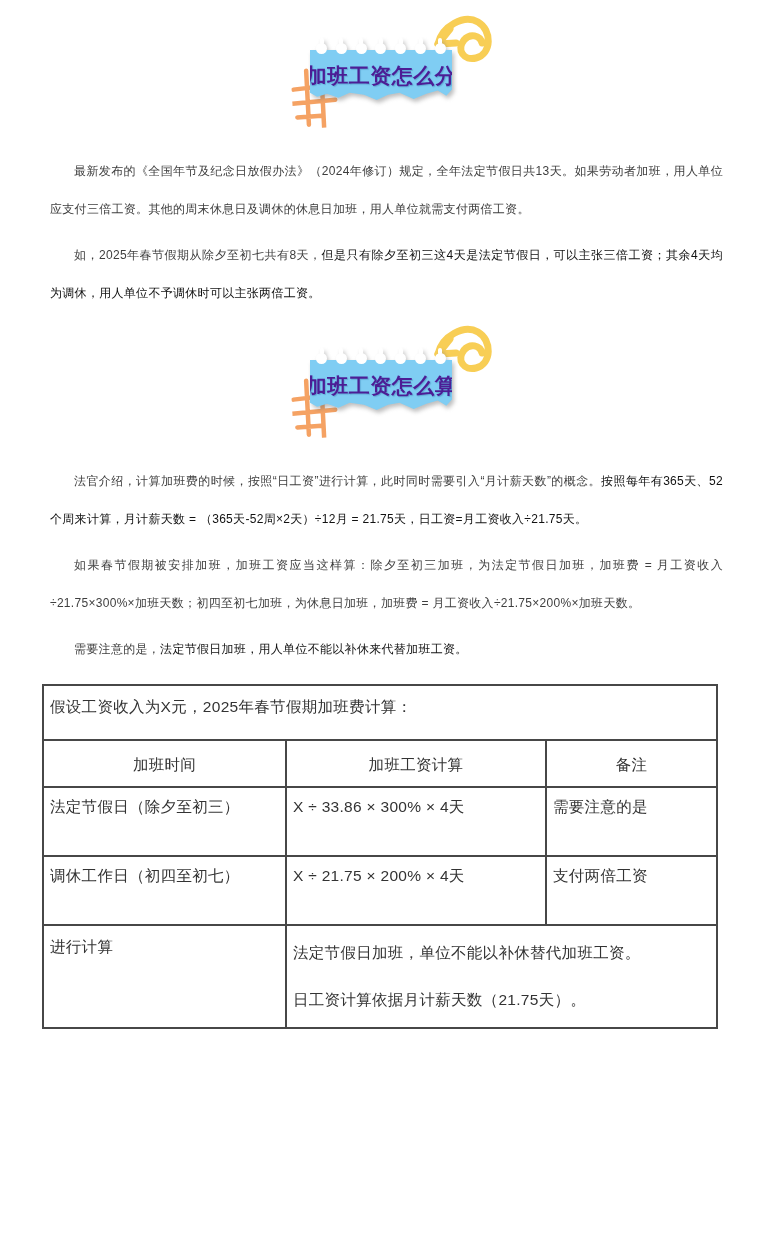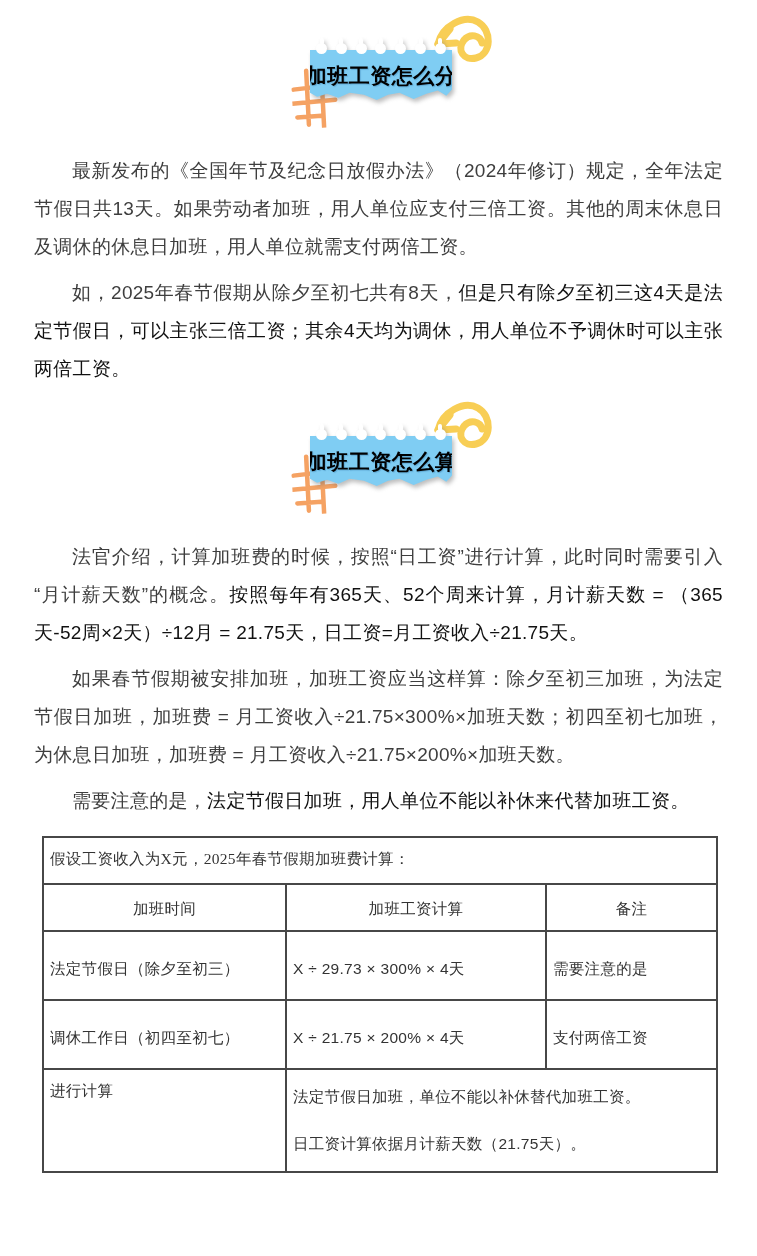--- a/index.html
+++ b/index.html
@@ -28,43 +28,43 @@
   .note-wrap{position:absolute;left:276px;top:33px;width:142px;z-index:1;
     filter:drop-shadow(2.5px 3px 2px rgba(110,110,110,.45));}
   .note-dots{display:flex;justify-content:space-between;padding:0 6px;margin-bottom:-4px;position:relative;z-index:2;}
   .note-dot{display:inline-block;width:11px;height:11px;background:#fff;border-radius:50%;position:relative;}
   .note-dot::before{content:"";position:absolute;left:3.5px;top:-5px;width:4px;height:7px;background:#fff;border-radius:2px;}
   .note-body{
     background:var(--note_blue);height:52px;display:flex;align-items:center;justify-content:center;
     clip-path:polygon(0 0,100% 0,100% 76%,96% 88%,90% 78%,82% 84%,73% 94%,63% 82%,55% 86%,47% 96%,38% 86%,28% 82%,20% 92%,12% 84%,5% 90%,0 82%);
   }
   .note-title{
-    color:#000000;font-weight:bold;font-size:21px;letter-spacing:0.5px;white-space:nowrap;
+    color:#4c1d95;font-weight:bold;font-size:21px;letter-spacing:0.5px;white-space:nowrap;
     text-shadow:1px 1px 1px rgba(40,110,160,.35);
   }
 
   
   p.body-par{
-    margin:0 0 8px 0;font-size:19px;line-height:38px;text-align:justify;
+    margin:0 0 8px 16px;font-size:12px;line-height:38px;text-align:justify;
     text-indent:2em;color:var(--text_dark);letter-spacing:0.3px;
   }
   p.body-par strong{color:var(--text_bold);font-weight:normal;}
 
   
   table.calc-table{
     border-collapse:collapse;table-layout:fixed;width:674px;margin:16px 0 0 8px;
     font-size:15.5px;color:#333;
   }
   table.calc-table td{
     border:2px solid var(--table_border);vertical-align:top;padding:8px 6px 8px 6px;
     line-height:26px;letter-spacing:0.3px;
   }
-  td.cap-cell{height:47px;padding:8px 8px 10px 8px;font-family:Liberation Serif, serif;}
+  td.cap-cell{height:55px;padding:8px 8px 10px 8px;}
   tr.hdr-row td{height:41px;text-align:center;padding-top:11px;}
-  tr.data-row td{height:69px;padding-top:24px;}
+  tr.data-row td{height:69px;padding-top:6px;}
   td.note-label{padding-top:24px;}
   td.note-cell{padding-top:4px;}
   td.note-cell .note-line{line-height:38px;}
   td.note-cell .note-line + .note-line{margin-top:9px;}
 </style>
 </head>
 <body>
 
 <div class="page">
 
@@ -133,21 +133,21 @@
         <tr>
       <td class="cap-cell" colspan="3">假设工资收入为X元，2025年春节假期加班费计算：</td>
     </tr>
     <tr class="hdr-row">
       <td>加班时间</td>
       <td>加班工资计算</td>
       <td>备注</td>
     </tr>
     <tr class="data-row">
       <td>法定节假日（除夕至初三）</td>
-      <td>X ÷ 29.73 × 300% × 4天</td>
+      <td>X ÷ 33.86 × 300% × 4天</td>
       <td>需要注意的是</td>
     </tr>
     <tr class="data-row">
       <td>调休工作日（初四至初七）</td>
       <td>X ÷ 21.75 × 200% × 4天</td>
       <td>支付两倍工资</td>
     </tr>
     <tr>
       <td class="note-label">进行计算</td>
       <td class="note-cell" colspan="2">

